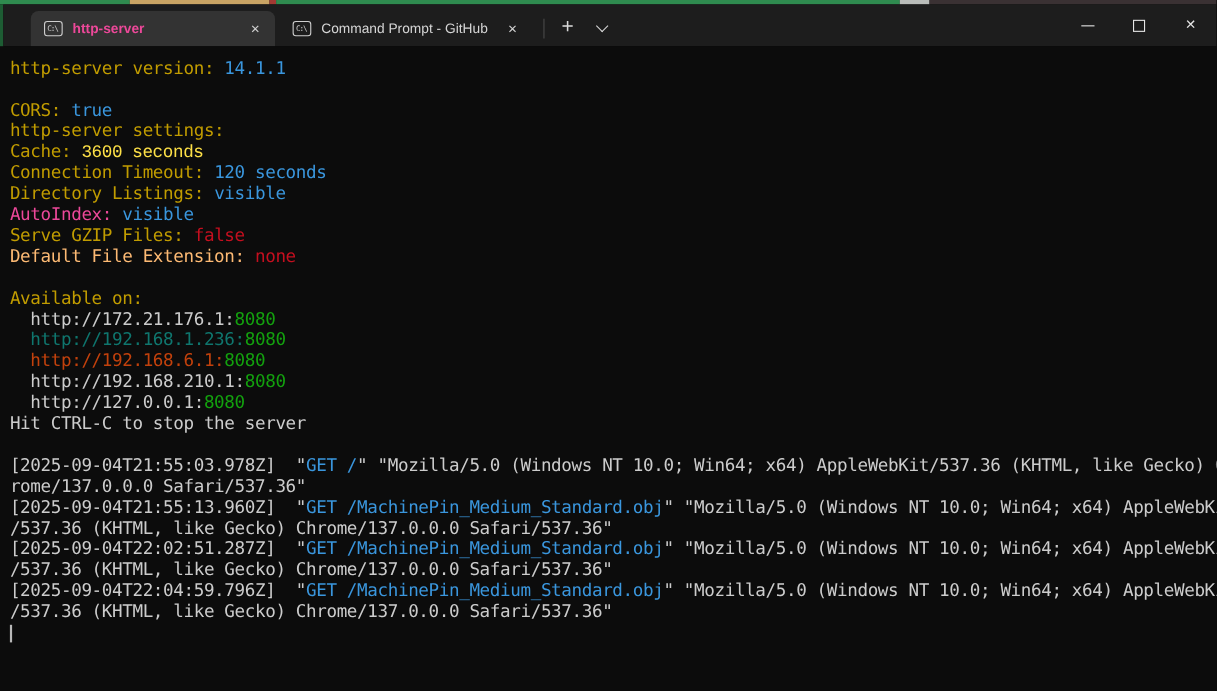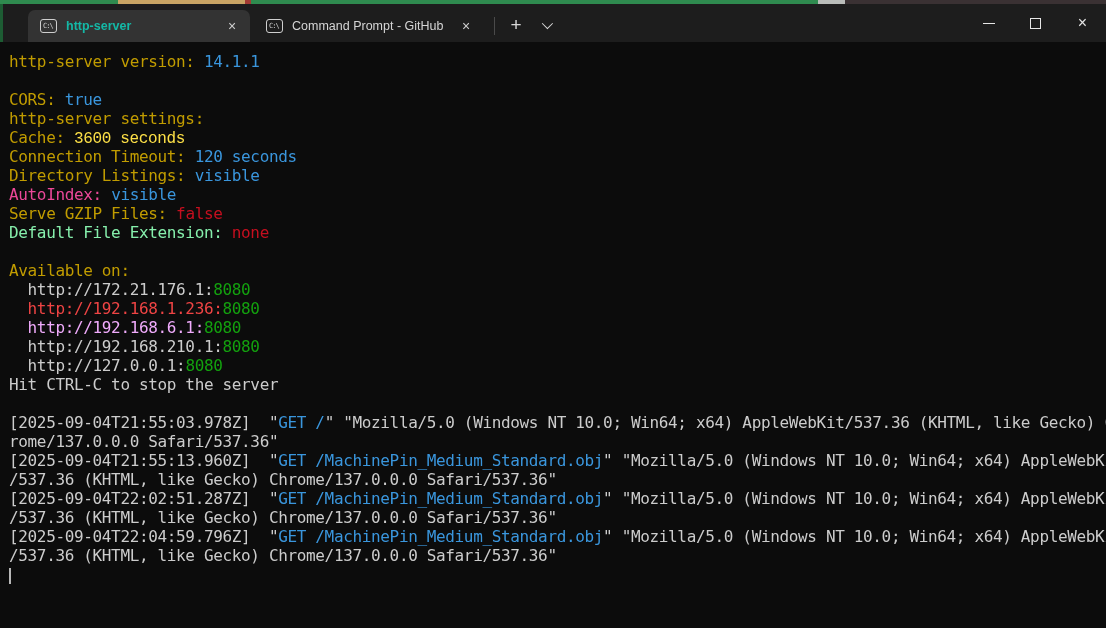--- a/index.html
+++ b/index.html
@@ -21,21 +21,21 @@
 
   
   .tabbar { position:absolute; top:4px; left:3px; right:0; height:38px; background:#1d1d1d;
             display:flex; align-items:flex-end; }
   .tabs { display:flex; align-items:flex-end; height:100%; padding-left:25px; flex:1 1 auto; min-width:0; }
   .tab { height:32px; display:flex; align-items:center; gap:9px; padding:0 10px 0 12px;
          border-radius:7px 7px 0 0; cursor:default; }
   .tab.active { background:#333333; width:222px; }
   .tab.inactive { background:transparent; width:230px; margin-left:4px; }
   .tab-label { font-size:12.5px; color:#e8e8e8; white-space:nowrap; overflow:hidden; flex:1 1 auto; }
-  .tab.active .tab-label { font-weight:bold; color:#14b8a6; }
+  .tab.active .tab-label { font-weight:bold; color:#ec4899; }
   .tab.inactive .tab-label { color:#d5d5d5; }
   .cmd-ico { width:17px; height:14px; border:1px solid #cfcfcf; border-radius:3px; flex:0 0 auto;
              font-family:"DejaVu Sans Mono", monospace; font-size:7px; line-height:12px; color:#cfcfcf;
              padding-left:2px; letter-spacing:-1px; }
   .tab-close { width:16px; height:16px; display:flex; align-items:center; justify-content:center;
                color:#cfcfcf; font-size:14px; line-height:14px; border-radius:3px; flex:0 0 auto; }
   .tab-sep { width:1px; height:18px; background:#4a4a4a; margin:0 6px 7px 10px; align-self:flex-end; }
   .bar-btn { width:30px; height:26px; margin-bottom:4px; display:flex; align-items:center; justify-content:center;
              color:#d8d8d8; border-radius:4px; }
   .plus { font-size:19px; font-weight:300; line-height:18px; }
@@ -104,26 +104,26 @@
   <div class="terminal" id="terminal">
       <div class="tline"><span style="color: rgb(193, 156, 0);">http-server version: </span><span style="color: rgb(58, 150, 221);">14.1.1</span></div>
       <div class="tline"></div>
       <div class="tline"><span style="color: rgb(193, 156, 0);">CORS: </span><span style="color: rgb(58, 150, 221);">true</span></div>
       <div class="tline"><span style="color: rgb(193, 156, 0);">http-server settings:</span></div>
       <div class="tline"><span style="color: rgb(193, 156, 0);">Cache: </span><span style="color: #fde047; font-family: Liberation Mono, monospace;">3600 seconds</span></div>
       <div class="tline"><span style="color: rgb(193, 156, 0);">Connection Timeout: </span><span style="color: rgb(58, 150, 221);">120 seconds</span></div>
       <div class="tline"><span style="color: rgb(193, 156, 0);">Directory Listings: </span><span style="color: rgb(58, 150, 221);">visible</span></div>
       <div class="tline"><span style="color: #ec4899;">AutoIndex: </span><span style="color: rgb(58, 150, 221);">visible</span></div>
       <div class="tline"><span style="color: rgb(193, 156, 0);">Serve GZIP Files: </span><span style="color: rgb(197, 15, 31);">false</span></div>
-      <div class="tline"><span style="color: #86efac;">Default File Extension: </span><span style="color: rgb(197, 15, 31);">none</span></div>
+      <div class="tline"><span style="color: #fdba74;">Default File Extension: </span><span style="color: rgb(197, 15, 31);">none</span></div>
       <div class="tline"></div>
       <div class="tline"><span style="color: rgb(193, 156, 0);">Available on:</span></div>
       <div class="tline"><span style="color: rgb(204, 204, 204);">  http://172.21.176.1:</span><span style="color: rgb(19, 161, 14);">8080</span></div>
-      <div class="tline"><span style="color: #ef4444;">  http://192.168.1.236:</span><span style="color: rgb(19, 161, 14);">8080</span></div>
-      <div class="tline"><span style="color: #f0abfc;">  http://192.168.6.1:</span><span style="color: rgb(19, 161, 14);">8080</span></div>
+      <div class="tline"><span style="color: #0f766e;">  http://192.168.1.236:</span><span style="color: rgb(19, 161, 14);">8080</span></div>
+      <div class="tline"><span style="color: #c2410c;">  http://192.168.6.1:</span><span style="color: rgb(19, 161, 14);">8080</span></div>
       <div class="tline"><span style="color: rgb(204, 204, 204);">  http://192.168.210.1:</span><span style="color: rgb(19, 161, 14);">8080</span></div>
       <div class="tline"><span style="color: rgb(204, 204, 204);">  http://127.0.0.1:</span><span style="color: rgb(19, 161, 14);">8080</span></div>
       <div class="tline"><span style="color: rgb(204, 204, 204);">Hit CTRL-C to stop the server</span></div>
       <div class="tline"></div>
       <div class="tline"><span style="color: rgb(204, 204, 204);">[2025-09-04T21:55:03.978Z]  "</span><span style="color: rgb(58, 150, 221);">GET /</span><span style="color: rgb(204, 204, 204);">" "Mozilla/5.0 (Windows NT 10.0; Win64; x64) AppleWebKit/537.36 (KHTML, like Gecko) Ch</span></div>
       <div class="tline"><span style="color: rgb(204, 204, 204);">rome/137.0.0.0 Safari/537.36"</span></div>
       <div class="tline"><span style="color: rgb(204, 204, 204);">[2025-09-04T21:55:13.960Z]  "</span><span style="color: rgb(58, 150, 221);">GET /MachinePin_Medium_Standard.obj</span><span style="color: rgb(204, 204, 204);">" "Mozilla/5.0 (Windows NT 10.0; Win64; x64) AppleWebKit</span></div>
       <div class="tline"><span style="color: rgb(204, 204, 204);">/537.36 (KHTML, like Gecko) Chrome/137.0.0.0 Safari/537.36"</span></div>
       <div class="tline"><span style="color: rgb(204, 204, 204);">[2025-09-04T22:02:51.287Z]  "</span><span style="color: rgb(58, 150, 221);">GET /MachinePin_Medium_Standard.obj</span><span style="color: rgb(204, 204, 204);">" "Mozilla/5.0 (Windows NT 10.0; Win64; x64) AppleWebKit</span></div>
       <div class="tline"><span style="color: rgb(204, 204, 204);">/537.36 (KHTML, like Gecko) Chrome/137.0.0.0 Safari/537.36"</span></div>

